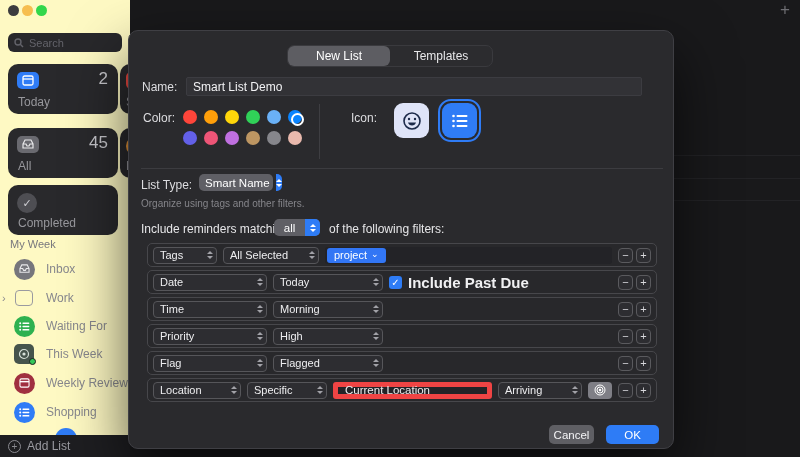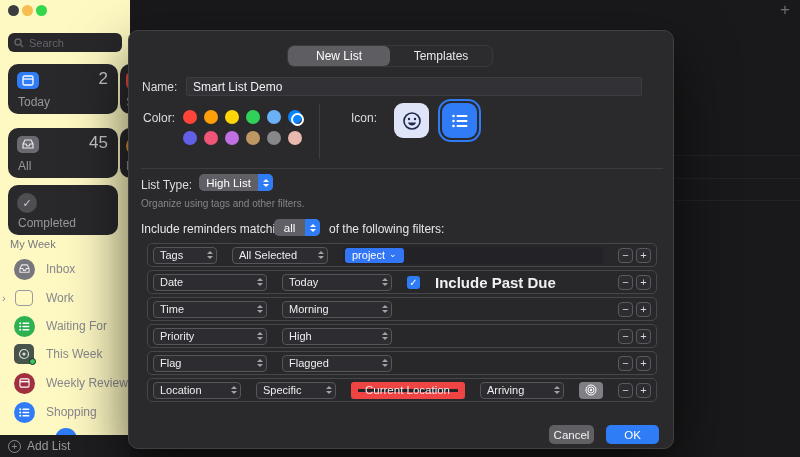--- a/index.html
+++ b/index.html
@@ -80,38 +80,38 @@
   #lt-hint { position:absolute; left:12px; top:167px; font-size:10px; color:#85858a; }
 
   
   #match-prefix { position:absolute; left:12px; top:191px; color:#e6e6e8; }
   #all-popup { left:145px; top:188px; width:46px; }
   #match-suffix { position:absolute; left:200px; top:191px; color:#e6e6e8; }
 
   
   #filters { position:absolute; left:18px; top:212px; width:510px; display:flex; flex-direction:column; gap:3px; }
   .frow { height:24px; border:1px solid #47474b; border-radius:5px; background:#28282b;
-    display:flex; align-items:center; gap:15px; padding:0 5px; }
+    display:flex; align-items:center; gap:6px; padding:0 5px; }
   .dd { height:17px; background:#2d2d31; border:1px solid #56565a; border-radius:4px;
     display:flex; align-items:center; font-size:11px; color:#eeeef0; padding-left:6px; }
   .dd .dlab { flex:1; white-space:nowrap; overflow:hidden; }
   .chev2 { width:13px; display:flex; flex-direction:column; align-items:center; justify-content:center; gap:2px; }
   .tri-up { width:0; height:0; border-left:3px solid transparent; border-right:3px solid transparent; border-bottom:3.5px solid #a2a2a8; }
   .tri-dn { width:0; height:0; border-left:3px solid transparent; border-right:3px solid transparent; border-top:3.5px solid #a2a2a8; }
   .pcap .tri-up { border-bottom-color:#fff; }
   .pcap .tri-dn { border-top-color:#fff; }
   .token-field { flex:1; height:17px; background:#232327; border-radius:3px; display:flex; align-items:center; padding:1px 2px; }
   .token { height:15px; background:#3276f5; border-radius:3px; color:#ffffff; font-size:11px;
     display:flex; align-items:center; gap:4px; padding:0 7px;text-align:right; }
   .token .tchev::before { content:"⌄"; font-size:9px; line-height:6px; position:relative; top:-2px; }
   .cb { width:13px; height:13px; background:#2e7cf6; border-radius:3px; color:#fff; font-size:10px;
     line-height:13px; text-align:center; }
   .cb::before { content:"✓"; }
   .cb-label { font-size:15px; color:#f0f0f2;font-weight:bold; }
-  .txt-field { height:17px; background:#232327; border:7px solid #ef4444; border-radius:3px;
+  .txt-field { height:17px; background:#232327; border:5px solid #ef4444; border-radius:3px;
     color:#ececee; font-size:11.5px; display:flex; align-items:center; padding:0 7px; }
   .loc-btn { width:24px; height:17px; background:#7f7f86; border-radius:4px;
     display:flex; align-items:center; justify-content:center; }
   .mp-group { margin-left:auto; display:flex; gap:3px; }
   .mp { width:15px; height:15px; border:1px solid #5a5a5e; border-radius:4px; background:#2d2d31;
     color:#d8d8dc; font-size:11px; line-height:13px; text-align:center; }
   .mp.minus::before { content:"−"; }
   .mp.plus::before { content:"+"; }
 
   
@@ -287,21 +287,21 @@
         <rect x="4.5" y="6.1" width="11" height="1.9" rx="0.9" fill="#fff"></rect>
       <circle cx="1.5" cy="12" r="1.3" fill="#fff"></circle>
         <rect x="4.5" y="11.1" width="11" height="1.9" rx="0.9" fill="#fff"></rect>
     </svg>
   </div>
 
   <div class="hdiv" style="top:137px"></div>
 
   <span id="lt-label">List Type:</span>
   <div class="popup" id="lt-popup">
-    <span class="ptext">High List</span>
+    <span class="ptext">Smart Name</span>
     <span class="pcap">
         <span class="tri-up"></span>
         <span class="tri-dn"></span>
       </span>
   </div>
   <div id="lt-hint">Organize using tags and other filters.</div>
 
   <span id="match-prefix">Include reminders matching</span>
   <div class="popup" id="all-popup">
     <span class="ptext">all</span>

